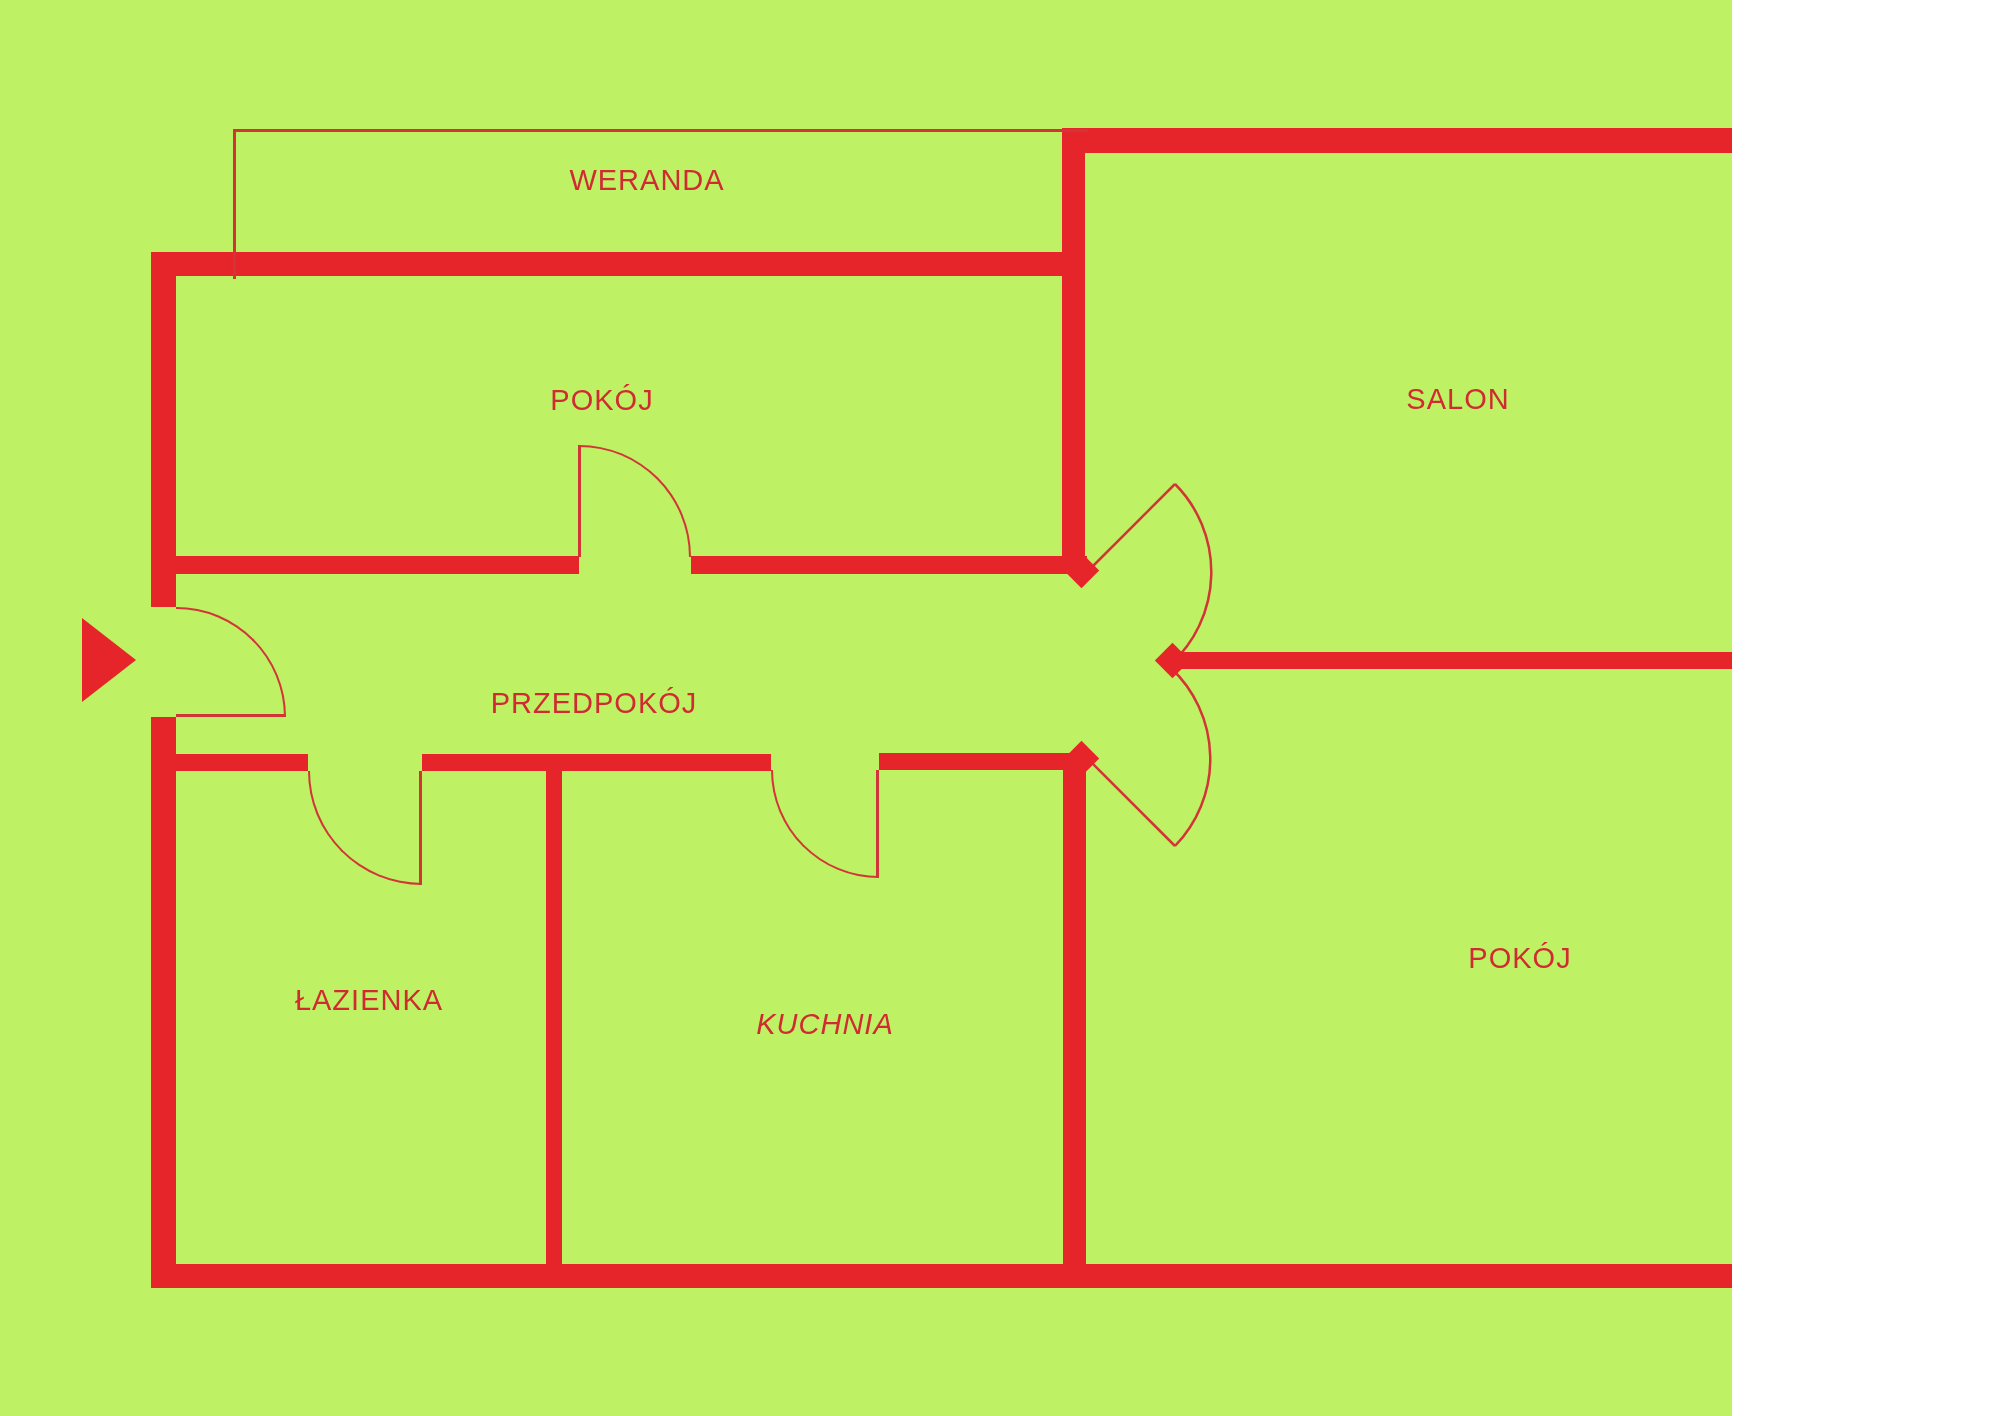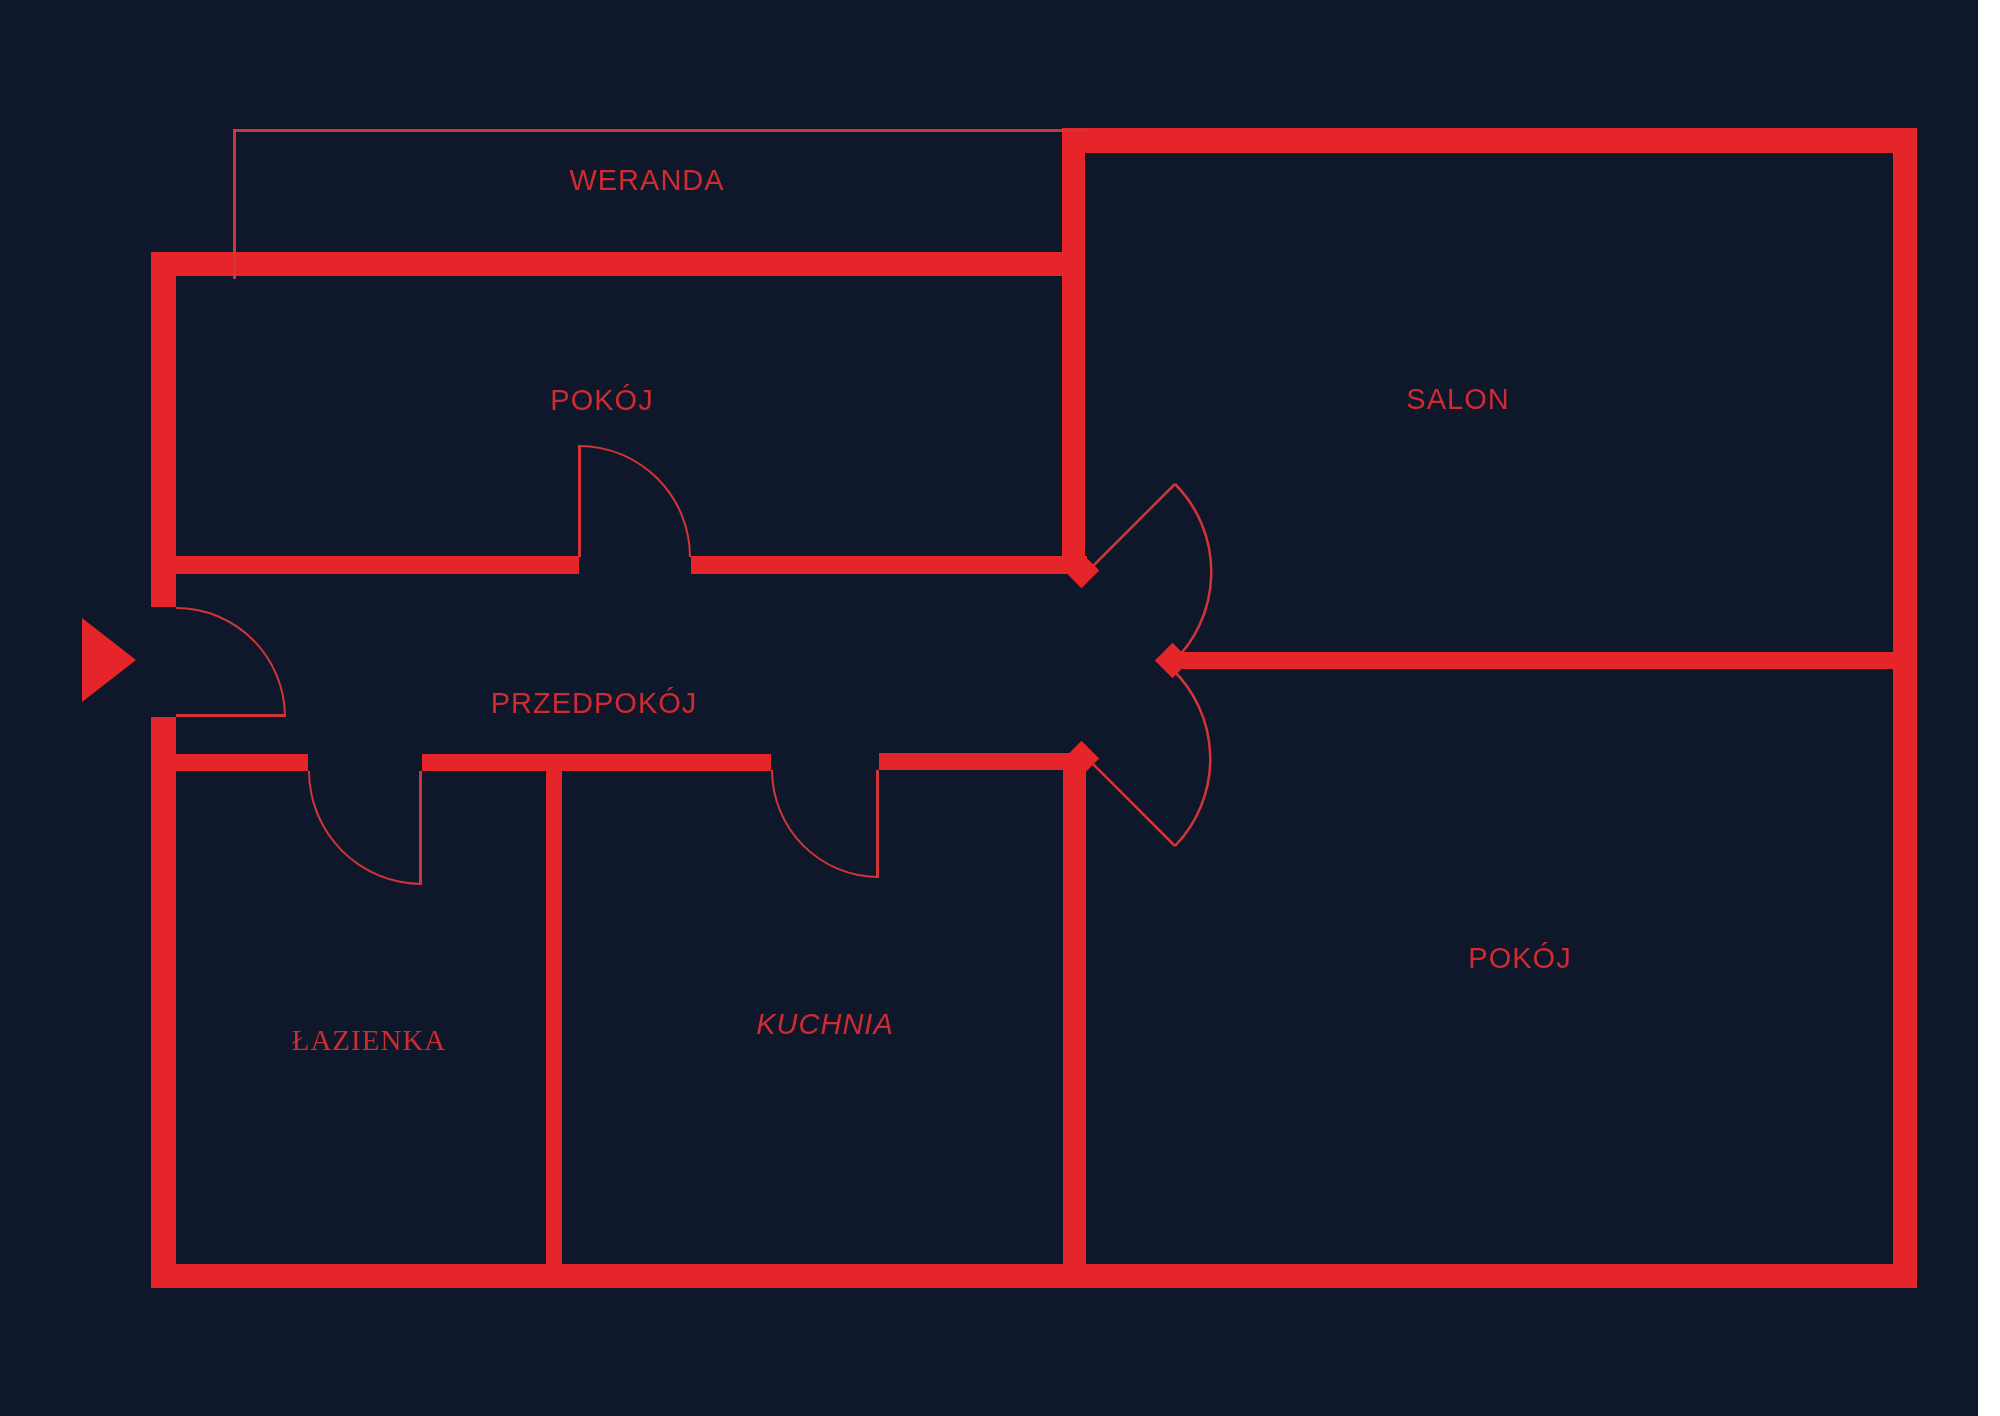--- a/index.html
+++ b/index.html
@@ -1,17 +1,17 @@
 <!DOCTYPE html>
 <html><head>
 <meta charset="utf-8">
 <style>
   html,body{margin:0;padding:0;background:#ffffff;}
   body{font-family:"Liberation Sans","DejaVu Sans",sans-serif;}
-  #plan{position:relative;width:1978px;height:1416px;background:#0f172a;overflow:hidden;}
+  #plan{position:relative;width:1732px;height:1416px;background:#bef264;overflow:hidden;}
   .wall{position:absolute;background:#e5252a;}
   .diamond{position:absolute;background:#e5252a;transform:rotate(45deg);}
   .room-label{position:absolute;transform:translate(-50%,-50%);color:#cf2b31;font-size:29px;
               letter-spacing:1px;white-space:nowrap;font-weight:400;}
   .outline{position:absolute;border:0 solid #d23538;border-top-width:3px;border-left-width:3px;}
   .arc{position:absolute;box-sizing:border-box;border:0 solid #d23538;}
   .arc.q-ne{border-top-width:2.5px;border-right-width:2.5px;border-top-right-radius:100% 100%;}
   .arc.q-sw{border-left-width:2.5px;border-bottom-width:2.5px;border-bottom-left-radius:100% 100%;}
   .leaf{position:absolute;background:#d23538;}
   .arrow{position:absolute;width:0;height:0;
@@ -55,16 +55,16 @@
     <div class="leaf" style="left: 578px; top: 445px; width: 3px; height: 112px;"></div>
     <div class="arc q-sw" style="left: 308px; top: 771px; width: 114px; height: 114px;"></div>
     <div class="leaf" style="left: 419px; top: 771px; width: 3px; height: 114px;"></div>
     <div class="arc q-sw" style="left: 771px; top: 770px; width: 108px; height: 108px;"></div>
     <div class="leaf" style="left: 876px; top: 770px; width: 3px; height: 108px;"></div>
     <div class="arrow" style="left: 82px; top: 618px;"></div>
     <div class="room-label" style="left: 647px; top: 180px;">WERANDA</div>
     <div class="room-label" style="left: 602px; top: 400px;">POKÓJ</div>
     <div class="room-label" style="left: 1458px; top: 399px;">SALON</div>
     <div class="room-label" style="left: 594px; top: 667px; margin-top: 36px;">PRZEDPOKÓJ</div>
-    <div class="room-label" style="left: 369px; top: 1040px; font-family: Liberation Serif, serif;">ŁAZIENKA</div>
+    <div class="room-label" style="left: 369px; top: 1000px;">ŁAZIENKA</div>
     <div class="room-label" style="left: 825px; top: 1024px; font-style: italic;">KUCHNIA</div>
     <div class="room-label" style="left: 1520px; top: 958px;">POKÓJ</div>
   </div>
 
 </body></html>

